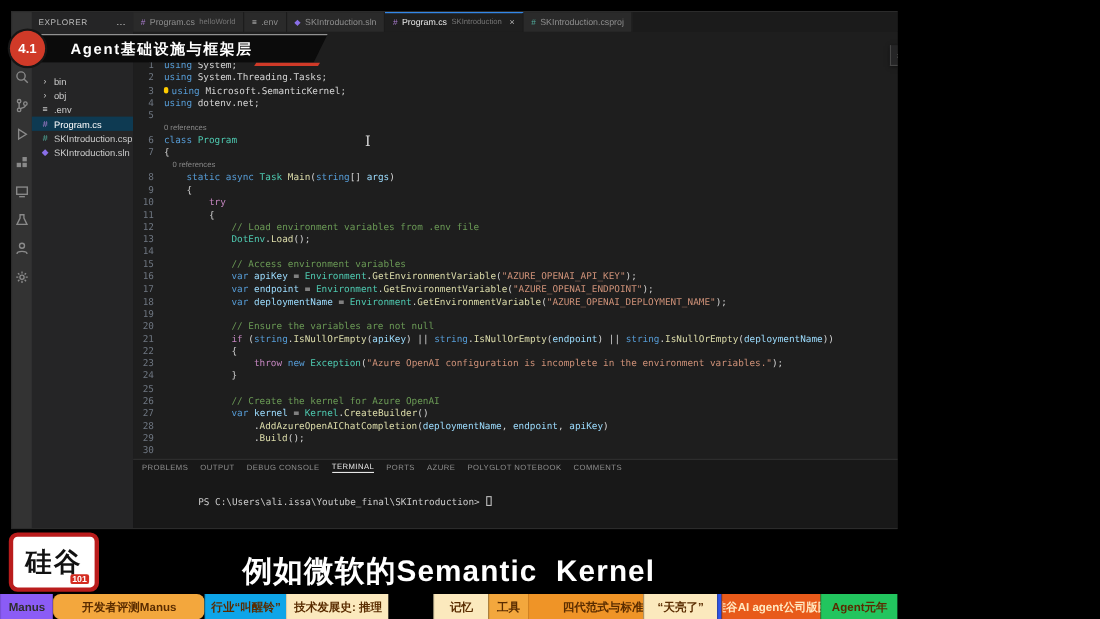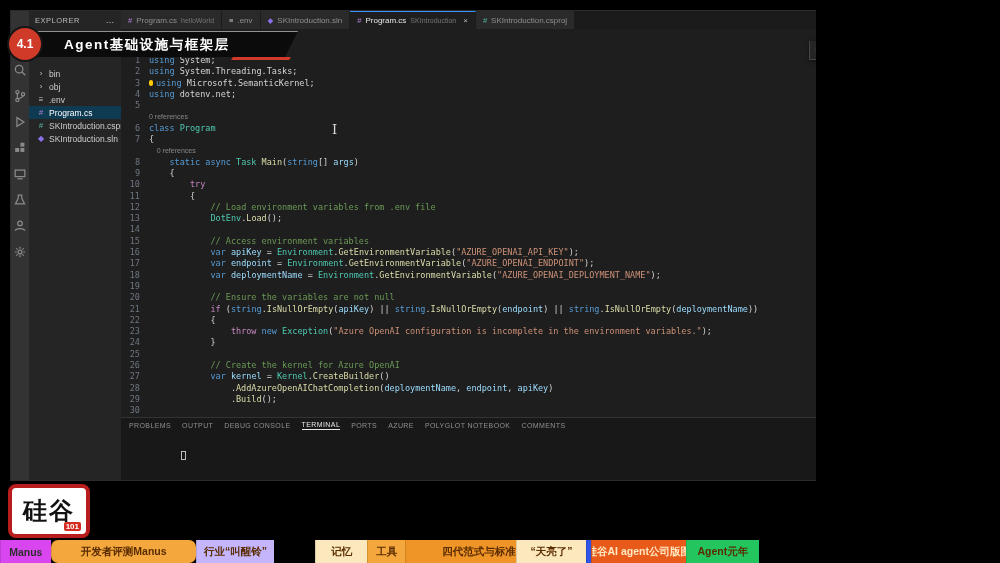--- a/index.html
+++ b/index.html
@@ -224,53 +224,57 @@
             <span class="ptab">PROBLEMS</span>
             <span class="ptab">OUTPUT</span>
             <span class="ptab">DEBUG CONSOLE</span>
             <span class="ptab active">TERMINAL</span>
             <span class="ptab">PORTS</span>
             <span class="ptab">AZURE</span>
             <span class="ptab">POLYGLOT NOTEBOOK</span>
             <span class="ptab">COMMENTS</span>
           </div>
         <div class="term-line">
-          <span class="term-cursor"></span>
+          <span>PS C:\Users\ali.issa\Youtube_final\SKIntroduction&gt; </span><span class="term-cursor"></span>
         </div>
         <div class="shell-label">
           <span class="shell-ico"></span>
           <span>pwsh - SKIntroducti...</span>
         </div>
       </div>
     </div>
   </div>
 
   <div class="banner">
     <div class="ribbon">
       <span>Agent基础设施与框架层</span>
     </div>
     <div class="ribbon-accent"></div>
     <div class="badge">4.1</div>
   </div>
 
+  <div class="caption">例如微软的Semantic  Kernel</div>
 
   <div class="logo">
     <span class="logo-text">硅谷</span>
     <span class="logo-badge">101</span>
   </div>
 
   <div class="bottombar">
-      <div class="bseg" style="width: 6.2%; background: #d946ef; color: rgb(46, 46, 46);">
+      <div class="bseg" style="width: 6.2%; background: #8b5cf6; color: rgb(46, 46, 46);">
         <span>Manus</span>
       </div>
       <div class="bseg" style="width: 17.8%; background: rgb(243, 167, 61); color: rgb(90, 44, 0); border-radius: 7px;">
         <span>开发者评测Manus</span>
       </div>
-      <div class="bseg" style="width: 9.6%; background: #c4b5fd; color: rgb(90, 44, 0);">
+      <div class="bseg" style="width: 9.6%; background: #0ea5e9; color: rgb(90, 44, 0);">
         <span>行业“叫醒铃”</span>
+      </div>
+      <div class="bseg" style="width: 12%; background: rgb(251, 233, 189); color: rgb(90, 44, 0);">
+        <span>技术发展史: 推理</span>
       </div>
       <div class="bseg" style="width: 6.4%; background: rgb(251, 233, 189); color: rgb(90, 44, 0); margin-left: 41px;">
         <span>记忆</span>
       </div>
       <div class="bseg" style="width: 4.6%; background: rgb(243, 167, 61); color: rgb(90, 44, 0);">
         <span>工具</span>
       </div>
       <div class="bseg" style="width: 13.6%; background: rgb(239, 148, 39); color: rgb(90, 44, 0); justify-content: flex-end;">
         <span>四代范式与标准</span>
       </div>

